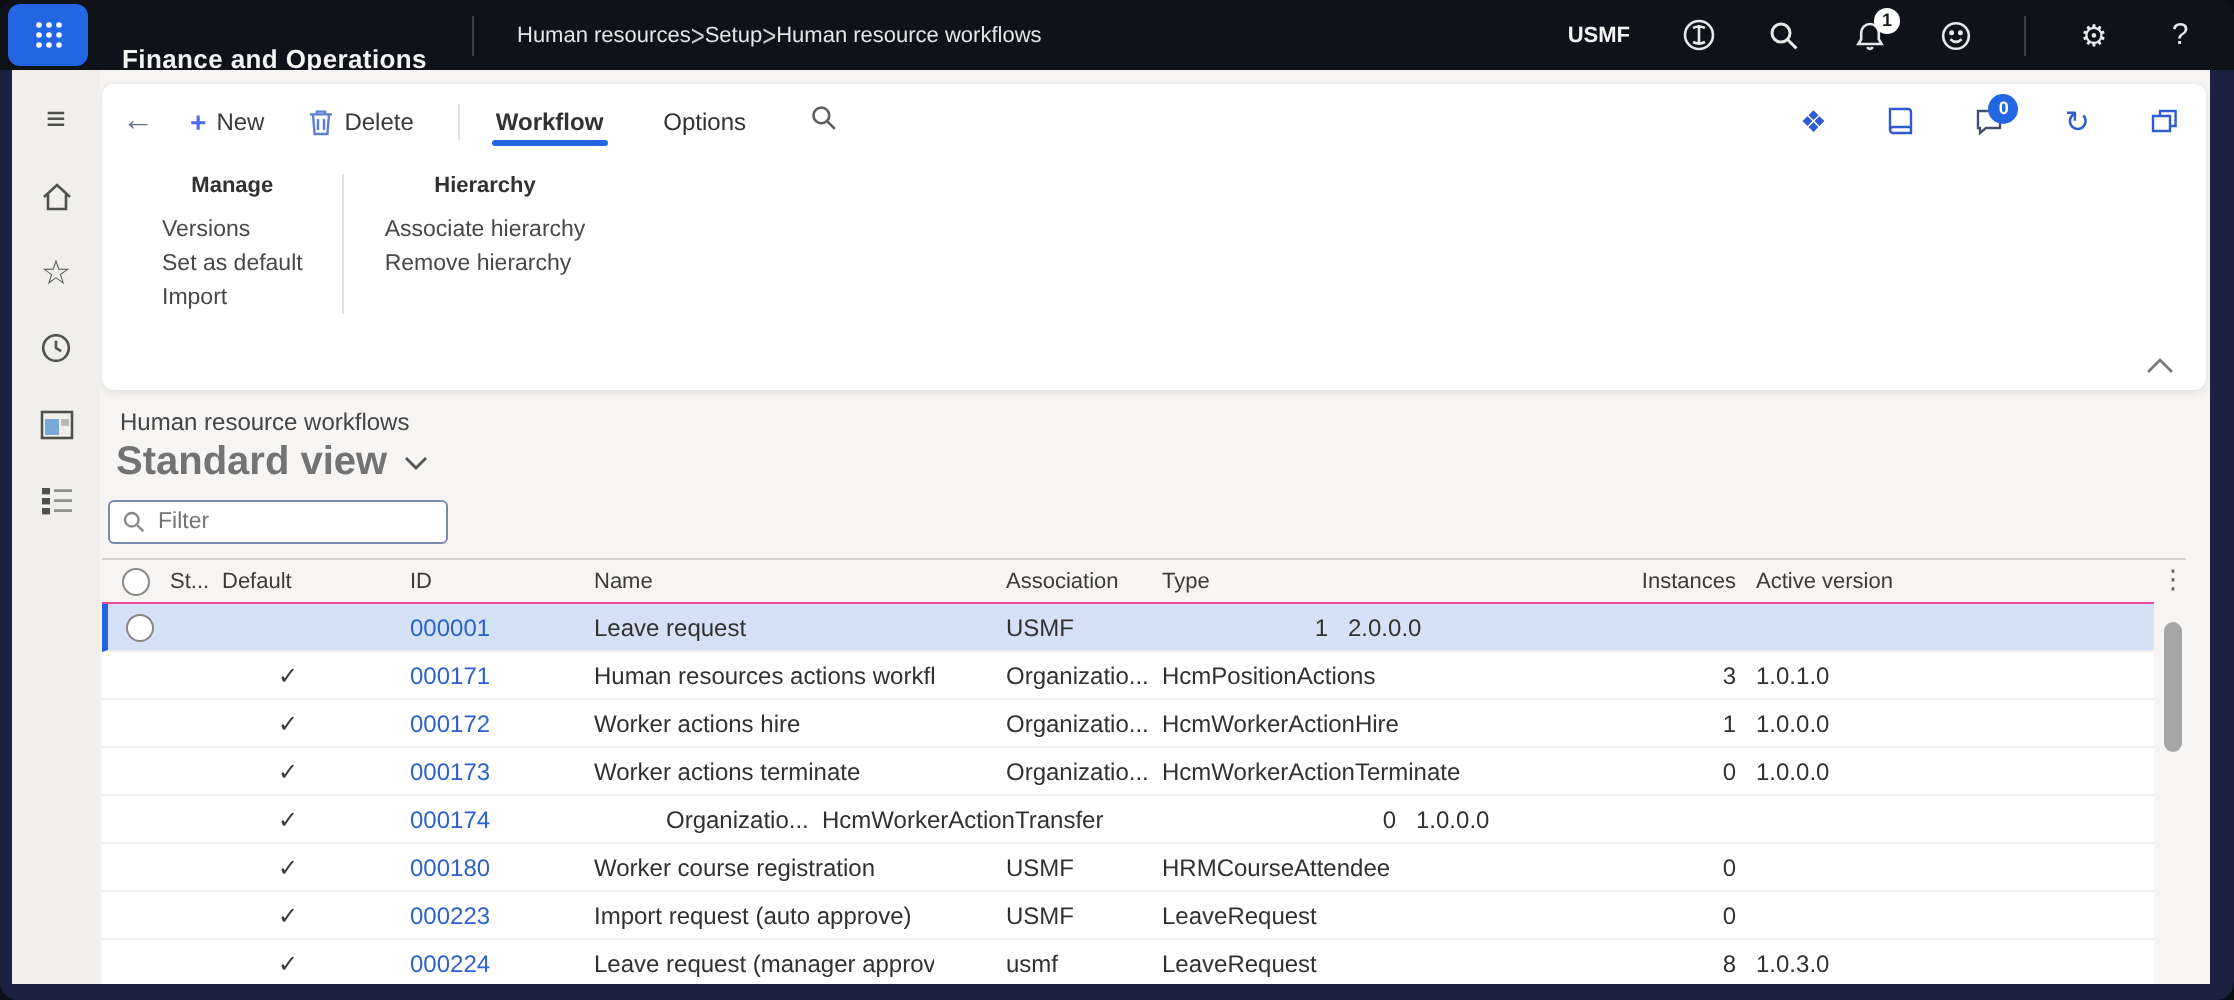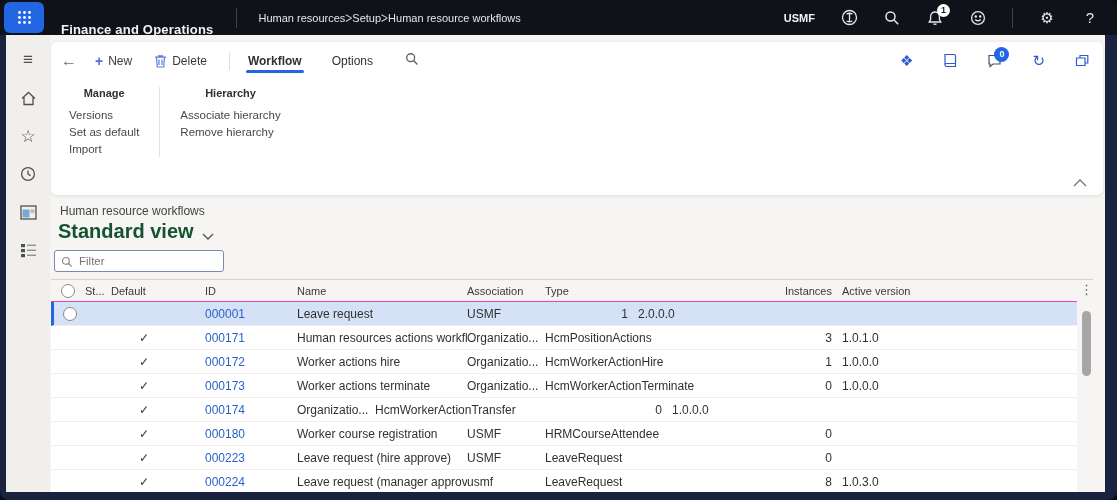--- a/index.html
+++ b/index.html
@@ -41,49 +41,49 @@
   .tool-sep { width:1px; height:18px; background:#e1dfdd; margin:0 16px 0 0; }
   .ap-tab { position:relative; padding:9px 2px; margin-right:26px; cursor:pointer; font-size:12px; color:#323130; }
   .ap-tab.active { font-weight:bold; }
   .ap-tab.active::after { content:""; position:absolute; left:0; right:0; bottom:4px; height:3px; border-radius:2px; background:#2266E3; }
   .toolbar-search { color:#605e5c; margin-left:4px; cursor:pointer; }
   .toolbar-right { margin-left:auto; display:flex; align-items:center; gap:30px; color:#2f5bd0; }
   .tr-icon { position:relative; cursor:pointer; font-size:15px; display:flex; align-items:center; justify-content:center; }
   .msg-badge { position:absolute; top:-7px; right:-7px; min-width:15px; height:15px; border-radius:8px; background:#2266E3; color:#fff; font-size:9px; font-weight:bold; display:flex; align-items:center; justify-content:center; }
 
   
-  .groups { display:flex; padding:8px 0 0 18px; }
+  .groups { display:flex; padding:8px 0 0 30px; }
   .group { display:flex; flex-direction:column; }
   .group-title { font-size:11px; font-weight:bold; color:#323130; text-align:center; margin-bottom:7px; white-space:nowrap; }
   .group-item { font-size:11.5px; color:#494847; padding:2.5px 0; cursor:pointer; white-space:nowrap; }
   .group-sep { width:1px; background:#e4e2e0; margin:0 20px; }
   .collapse-chevron { position:absolute; right:16px; bottom:5px; color:#7a7a7a; cursor:pointer; font-size:12px; }
 
   
   .page-sub { margin:9px 0 0 10px; font-size:12px; color:#444; }
-  .view-title { margin:2px 0 0 8px; font-size:20px; font-weight:bold; color:#14532d; display:flex; align-items:flex-end; gap:8px; cursor:pointer; }
+  .view-title { margin:2px 0 0 8px; font-size:20px; font-weight:bold; color:#737373; display:flex; align-items:flex-start; gap:8px; cursor:pointer; }
   .view-chev { color:#555; font-size:12px; font-weight:normal; margin-top:4px; }
   .filter-wrap { position:relative; margin:7px 0 0 4px; width:170px; }
   .filter-input { width:170px; height:22px; border:1px solid #7a8ab0; border-radius:3px; font-size:11.5px; padding:0 6px 0 24px; color:#333; background:#fff; font-family:"Liberation Sans", sans-serif; outline:none; }
   .filter-glyph { position:absolute; left:7px; top:4px; color:#8a8886; }
 
   
   .grid { position:relative; margin:7px 0 0 1px; width:1042px; }
   .grid-topline { border-top:1px solid #d6d4d2; }
   .hrow { display:flex; align-items:center; height:22px; font-size:11px; color:#3b3a39; border-bottom:1px solid #ec4899; width:1026px; }
   .row { display:flex; align-items:center; height:24px; font-size:12px; color:#323130; border-bottom:1px solid #f1efed; width:1026px; background:#fff; cursor:pointer; }
   .row.selected { background:#d5e1f7; border-left:3px solid #2266E3; }
   .row.selected .cell:first-child { width:31px; }
   .cell { overflow:hidden; white-space:nowrap; text-overflow:clip; flex-shrink:0; }
   .col-sel { width:34px; display:flex; align-items:center; justify-content:center; }
   .col-st  { width:24px; }
   .col-def { width:96px; padding-left:30px; color:#3b3a39; }
   .col-id  { width:92px; }
   .col-name{ width:170px; }
-  .col-assoc{ width:78px; }
+  .col-assoc{ width:78px;margin-left:36px; }
   .col-type{ width:204px; }
   .col-inst{ width:83px; text-align:right; }
   .col-ver { width:130px; padding-left:10px; }
   .hrow .col-def { padding-left:2px; }
   .radio { width:14px; height:14px; border:1px solid #8a8886; border-radius:50%; background:#fff; display:inline-block; }
   .link { color:#2b62c9; text-decoration:none; }
   .check { font-size:12px; }
   .kebab { position:absolute; top:0px; right:0px; color:#605e5c; font-size:13px; cursor:pointer; line-height:20px; }
   .vscroll { position:absolute; top:31px; right:2px; width:9px; height:65px; border-radius:5px; background:#a6a6a6; cursor:pointer; }
 </style>
@@ -354,21 +354,21 @@
               <div class="cell col-assoc">USMF</div>
               <div class="cell col-type">HRMCourseAttendee</div>
               <div class="cell col-inst">0</div>
               <div class="cell col-ver"></div>
             </div>
             <div class="row">
               <div class="cell col-sel"></div>
               <div class="cell col-st"></div>
               <div class="cell col-def"><span class="check">✓</span></div>
               <div class="cell col-id"><a class="link">000223</a></div>
-              <div class="cell col-name">Leave request (hire approve)</div>
+              <div class="cell col-name">Import request (auto approve)</div>
               <div class="cell col-assoc">USMF</div>
               <div class="cell col-type">LeaveRequest</div>
               <div class="cell col-inst">0</div>
               <div class="cell col-ver"></div>
             </div>
             <div class="row">
               <div class="cell col-sel"></div>
               <div class="cell col-st"></div>
               <div class="cell col-def"><span class="check">✓</span></div>
               <div class="cell col-id"><a class="link">000224</a></div>

